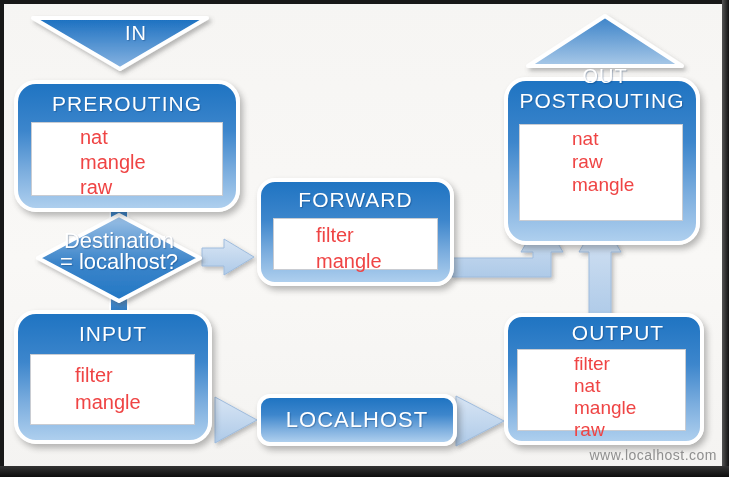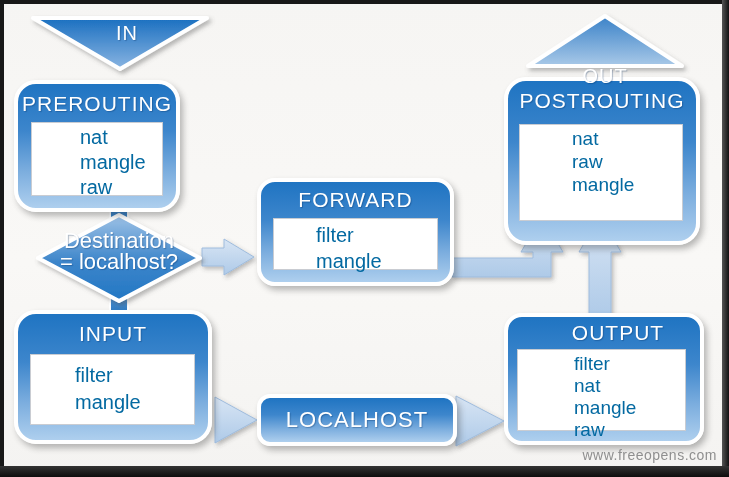--- a/index.html
+++ b/index.html
@@ -24,25 +24,25 @@
     border:4px solid #fff;border-radius:22px;
     background:linear-gradient(180deg,#1f74c2 0%,#3d86cc 38%,#7badde 70%,#aecfee 100%);
     box-shadow:3px 4px 6px rgba(40,40,40,0.32);
   }
   .node-title{
     text-align:center;color:#fff;font-size:21px;letter-spacing:1px;
     padding-top:8px;text-shadow:1px 1px 1px rgba(0,40,90,0.3);white-space:nowrap;
   }
   .chain-box{
     position:absolute;background:#fff;border:1px solid #c9ccd2;
-    color:#0369a1;font-size:20px;
+    color:#ef4444;font-size:20px;
   }
   .chain-item{white-space:nowrap;}
 
-  #node-prerouting{left:14px;top:80px;width:166px;height:132px;}
+  #node-prerouting{left:14px;top:80px;width:226px;height:132px;}
   #node-prerouting .chain-box{left:13px;right:13px;top:38px;bottom:12px;padding:2px 0 0 48px;}
   #node-prerouting .chain-item{line-height:25px;}
 
   #node-input{left:14px;top:310px;width:198px;height:134px;}
   #node-input .chain-box{left:12px;right:13px;top:40px;bottom:15px;padding:7px 0 0 44px;}
   #node-input .chain-item{line-height:27px;}
 
   #node-forward{left:257px;top:178px;width:197px;height:108px;border-radius:18px;}
   #node-forward .node-title{padding-top:6px;}
   #node-forward .chain-box{left:12px;right:12px;top:36px;bottom:12px;padding:3px 0 0 42px;}
@@ -59,21 +59,21 @@
   #node-output .node-title{padding-top:4px;padding-left:28px;}
   #node-output .chain-box{left:9px;right:14px;top:32px;bottom:10px;padding:3px 0 0 56px;font-size:19px;}
   #node-output .chain-item{line-height:22px;}
 
   
   .shape-svg{position:absolute;z-index:2;overflow:visible;}
   .shape-label{
     position:absolute;z-index:3;color:#fff;text-align:center;
     text-shadow:1px 1px 1px rgba(0,40,90,0.3);white-space:nowrap;
   }
-  #label-in{left:35px;top:22px;width:184px;font-size:20px;letter-spacing:1px;}
+  #label-in{left:44px;top:22px;width:184px;font-size:20px;letter-spacing:1px;}
   #label-out{left:524px;top:36px;width:162px;font-size:20px;letter-spacing:1px;margin-top:29px;}
   #label-decision{left:34px;top:230px;width:170px;font-size:22px;line-height:21px;}
 
   .watermark{
     position:absolute;right:12px;top:447px;z-index:5;
     color:#8f8f8f;font-size:14px;letter-spacing:0.5px;
   }
 </style>
 </head>
 <body>
@@ -190,20 +190,20 @@
   <div class="node" id="node-output">
     <div class="node-title">OUTPUT</div>
     <div class="chain-box">
       <div class="chain-item">filter</div>
       <div class="chain-item">nat</div>
       <div class="chain-item">mangle</div>
       <div class="chain-item">raw</div>
     </div>
   </div>
 
-  <div class="watermark">www.freeopens.com</div>
+  <div class="watermark">www.localhost.com</div>
 
   <div class="edge edge-top"></div>
   <div class="edge edge-left"></div>
   <div class="edge edge-right"></div>
   <div class="edge edge-bottom"></div>
 
 </div>
 
 </body></html>

